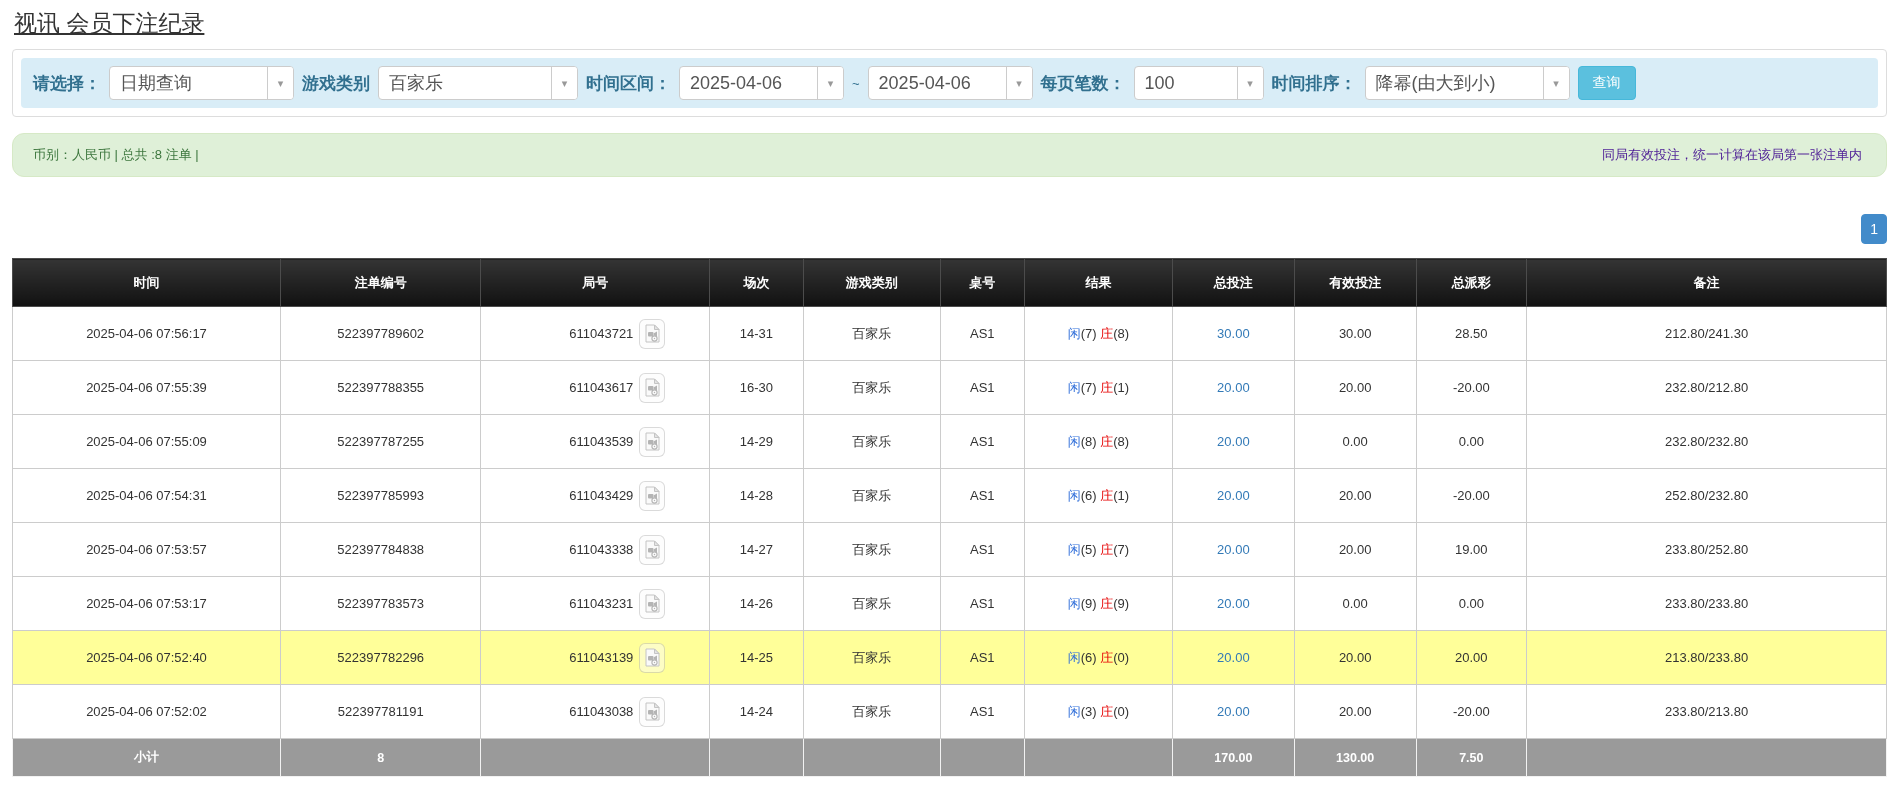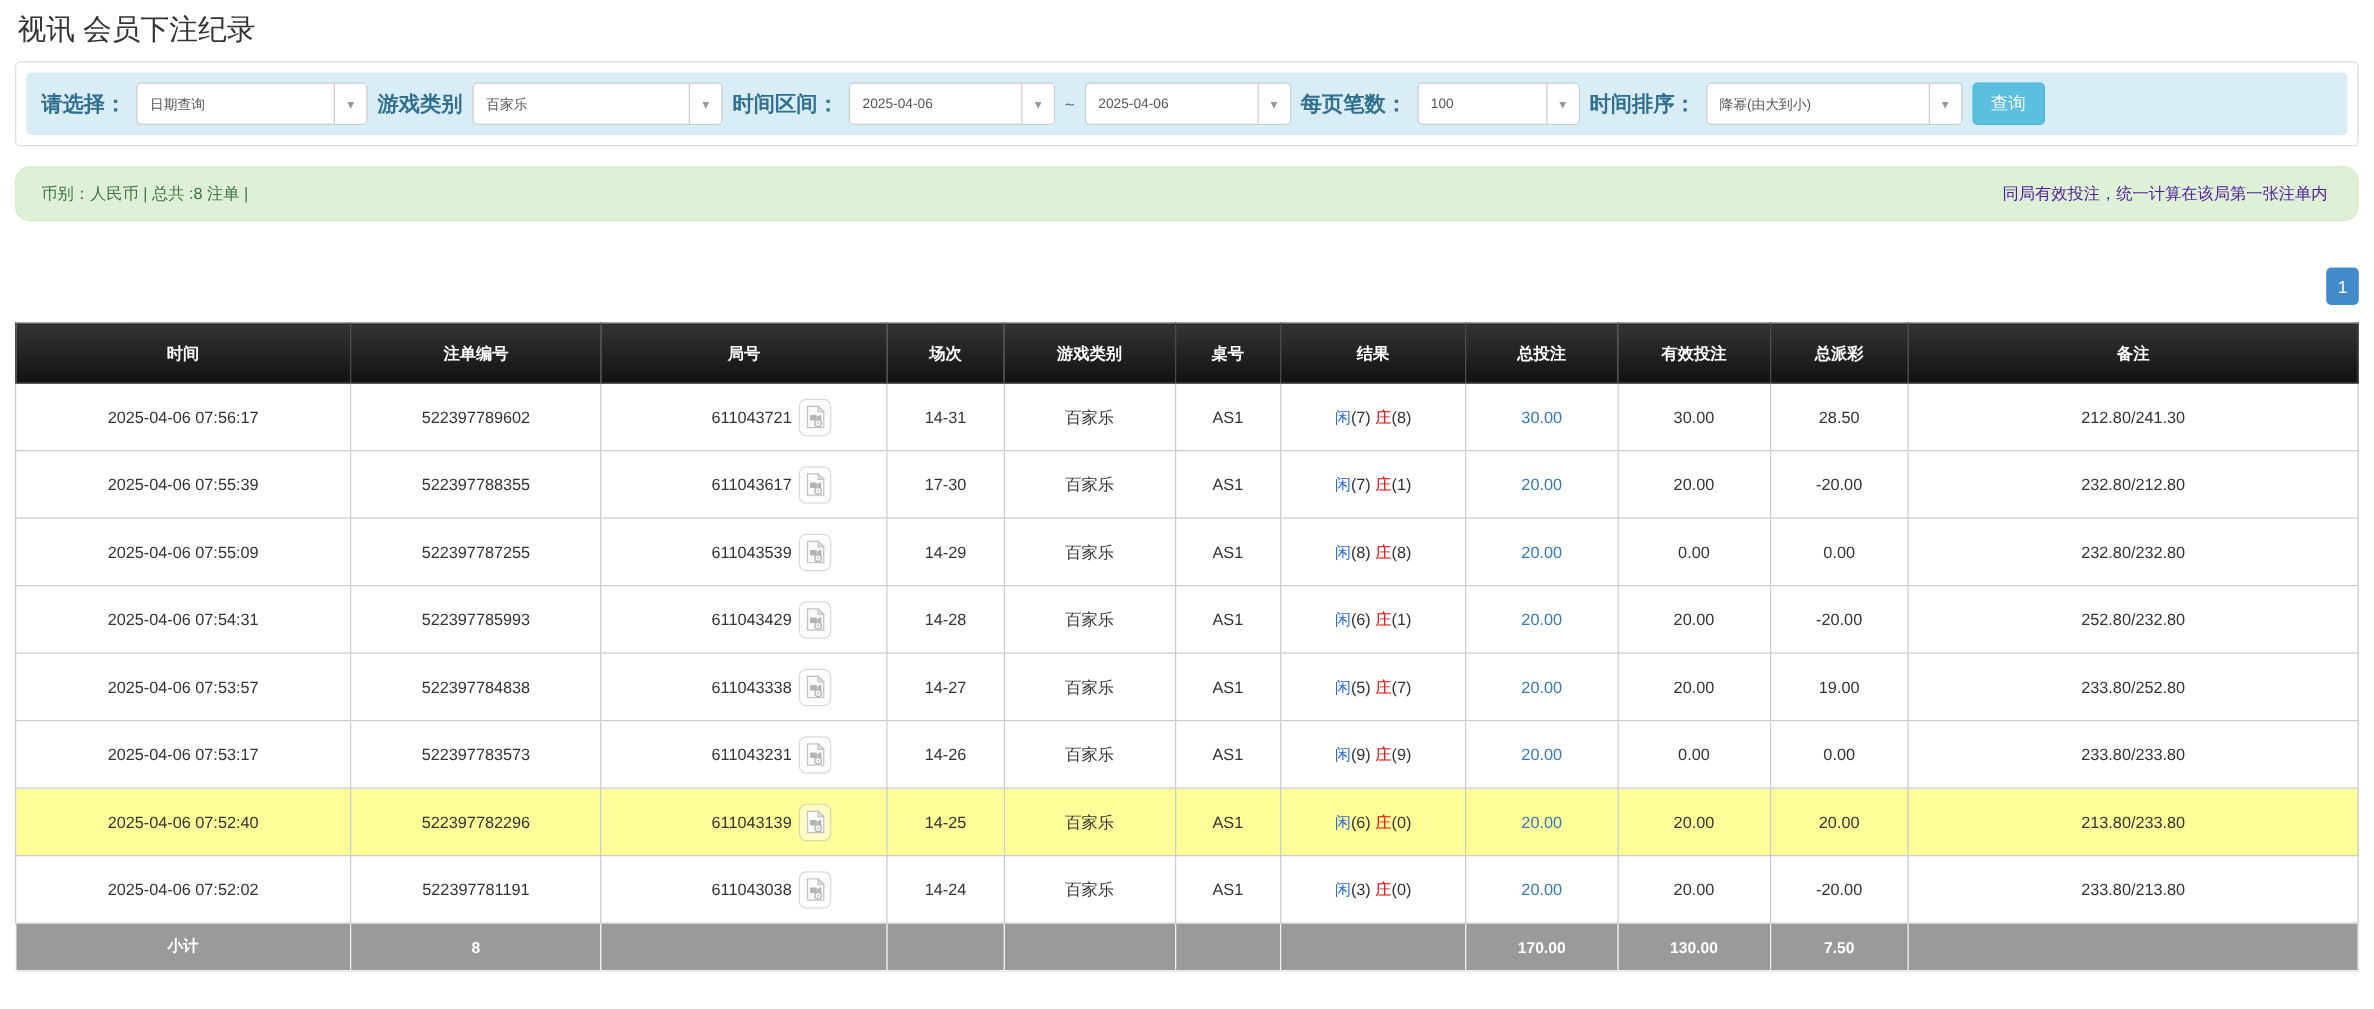--- a/index.html
+++ b/index.html
@@ -1,27 +1,27 @@
 <!DOCTYPE html>
 <html><head>
 <meta charset="utf-8">
 <style>
   * { box-sizing: border-box; margin: 0; padding: 0; }
   html, body { width: 1899px; height: 807px; background: #fff; font-family: "Liberation Sans", "DejaVu Sans", sans-serif; color: #333; }
   .page { padding: 6px 12px 0 12px; }
 
   
-  .page-title { font-size: 23px; font-weight: 500; color: #333; padding: 2px 2px 10px 2px; }
+  .page-title { font-size: 23px; font-weight: 500; color: #333; padding: 2px 2px 10px 2px; text-decoration: underline; }
 
   
   .filter-panel { border: 1px solid #ddd; border-radius: 4px; background: #fff; padding: 8px; margin-bottom: 16px; }
   .filter-bar { background: #d9edf7; border-radius: 4px; padding: 8px 12px; display: flex; align-items: center; gap: 8px; height: 50px; }
   .filter-label { color: #31708f; font-size: 17px; font-weight: bold; white-space: nowrap; }
   .combo { background: #fff; border: 1px solid #ccc; border-radius: 4px; height: 34px; display: flex; align-items: stretch; overflow: hidden; cursor: pointer; }
-  .combo-value { flex: 1; display: flex; align-items: center; padding: 0 10px; font-size: 11px; color: #555; white-space: nowrap; overflow: hidden; }
+  .combo-value { flex: 1; display: flex; align-items: center; padding: 0 10px; font-size: 18px; color: #555; white-space: nowrap; overflow: hidden; }
   .combo-caret { width: 26px; display: flex; align-items: center; justify-content: center; border-left: 1px solid #ccc; color: #999; font-size: 11px; background: #fff; }
   .tilde { color: #31708f; font-size: 13px; }
   .search-btn { background: #5bc0de; border: 1px solid #46b8da; color: #fff; font-size: 14px; height: 34px; padding: 0 14px; border-radius: 4px; cursor: pointer; font-family: inherit; }
 
   
   .summary-bar { background: #dff0d8; border: 1px solid #d6e9c6; border-radius: 12px; padding: 12px 20px; display: flex; justify-content: space-between; align-items: center; font-size: 13px; }
   .summary-left { color: #3c763d; }
   .summary-right { color: #4c1d95; padding-right: 4px; }
 
   
@@ -171,21 +171,21 @@
             <path d="M1 1 h8.5 l4.5 4.5 V18 H1 Z" fill="#fafafa" stroke="#c4c4c4" stroke-width="1"></path>
             <path d="M9.5 1 l4.5 4.5 H9.5 Z" fill="#e4e4e4" stroke="#c4c4c4" stroke-width="1"></path>
             <rect x="3" y="8" width="5.5" height="4.4" rx="1" fill="#b4b4b4"></rect>
             <path d="M8.8 9.2 L12 7.6 v5.2 L8.8 11.2 Z" fill="#b4b4b4"></path>
             <circle cx="9.5" cy="14.5" r="2.6" fill="none" stroke="#b4b4b4" stroke-width="1.1"></circle>
             <circle cx="9.5" cy="14.5" r="0.7" fill="#b4b4b4"></circle>
           </svg>
         </button>
       </span>
     </td>
-    <td>17-30</td>
+    <td>16-30</td>
     <td>百家乐</td>
     <td>AS1</td>
     <td>
       <span class="res-player">闲</span><span class="res-num">(7)</span>
       <span class="res-banker">庄</span><span class="res-num">(1)</span>
     </td>
     <td><a class="bet-link">20.00</a></td>
     <td>20.00</td>
     <td class="neg">-20.00</td>
     <td>232.80/212.80</td>

